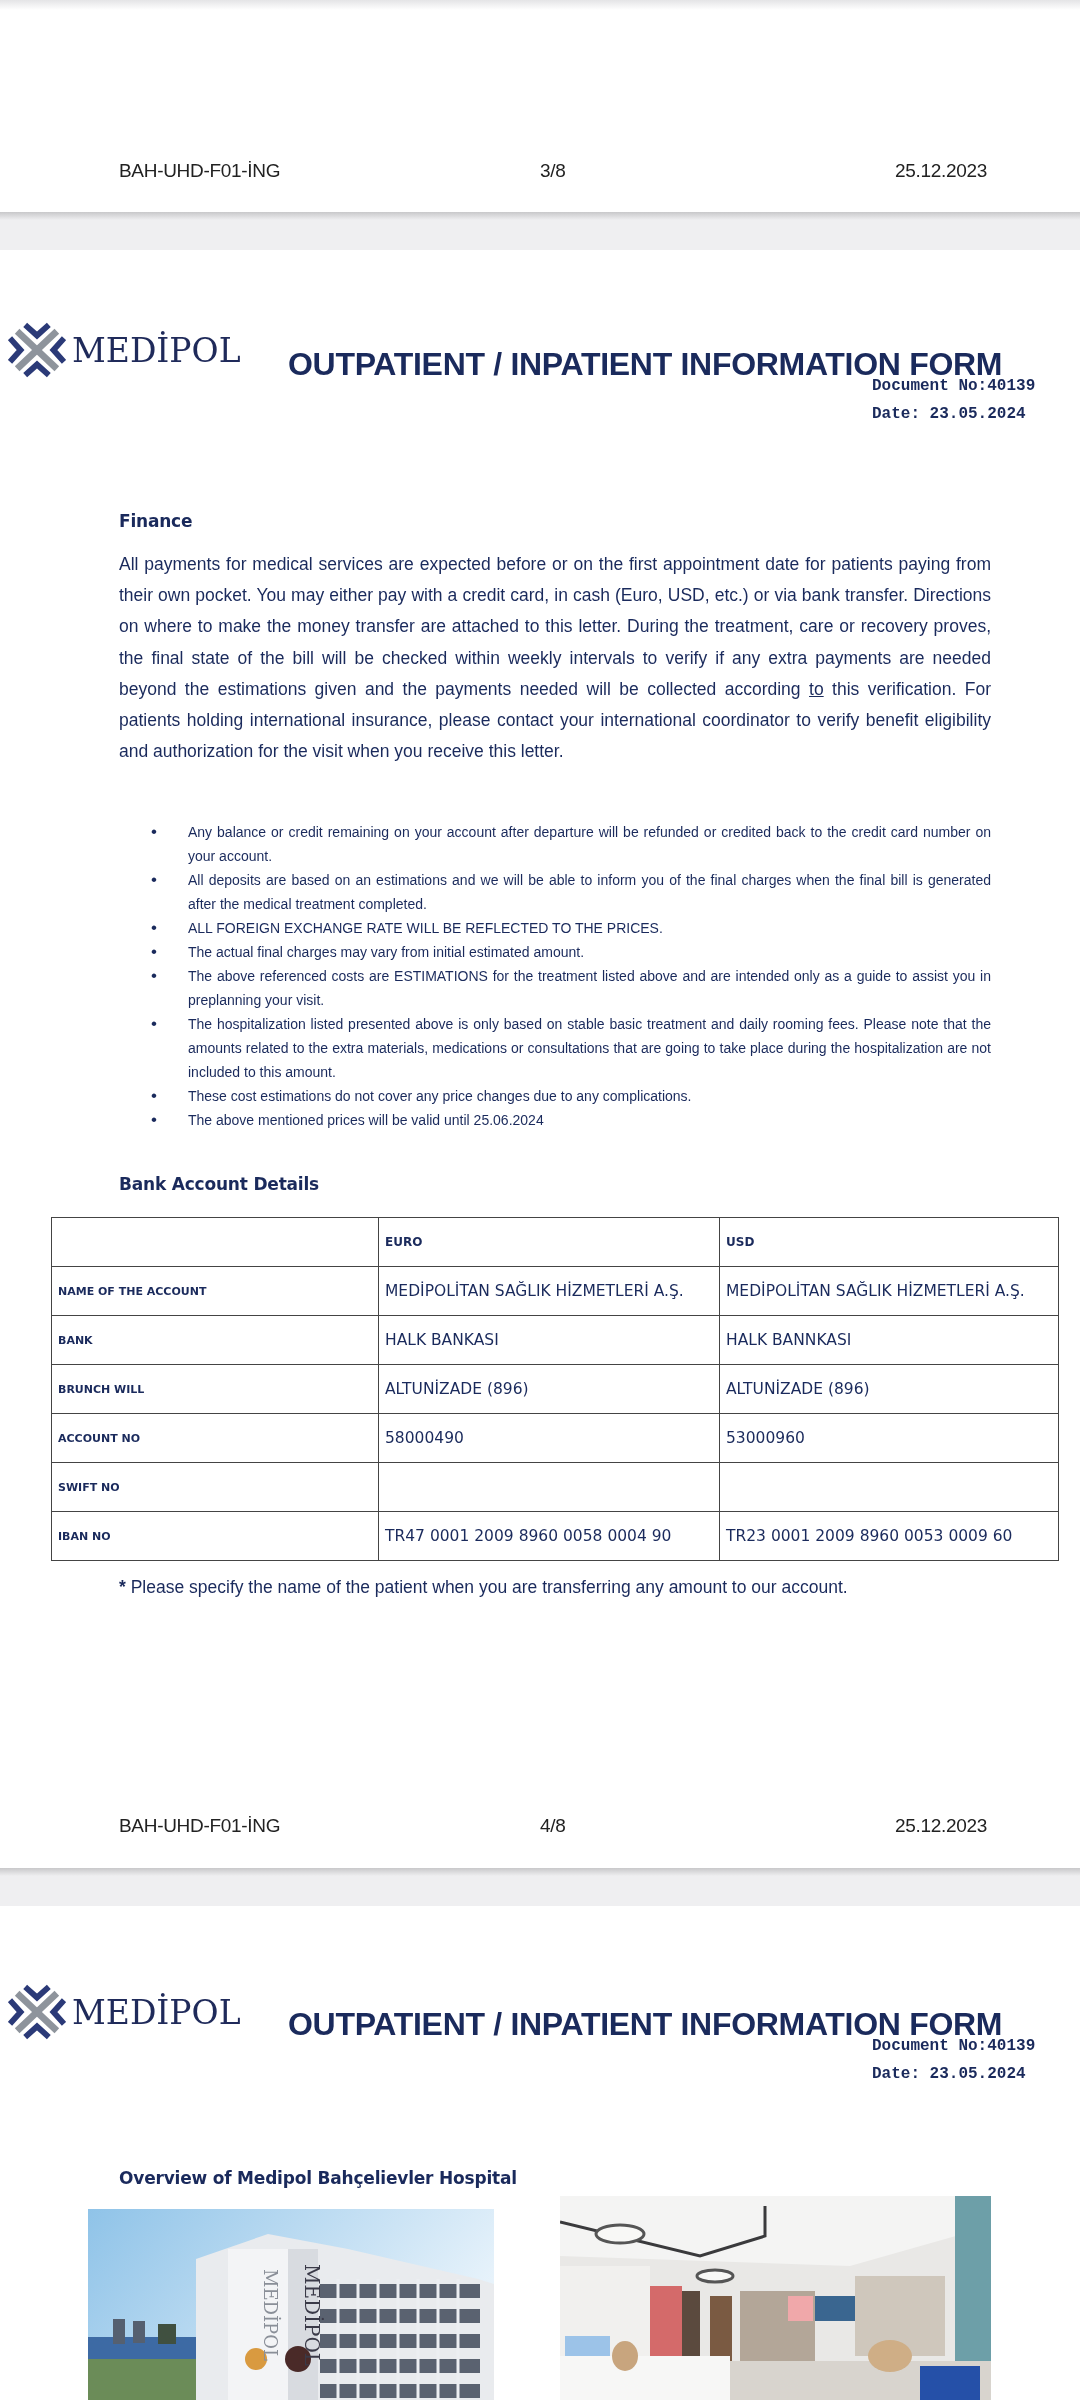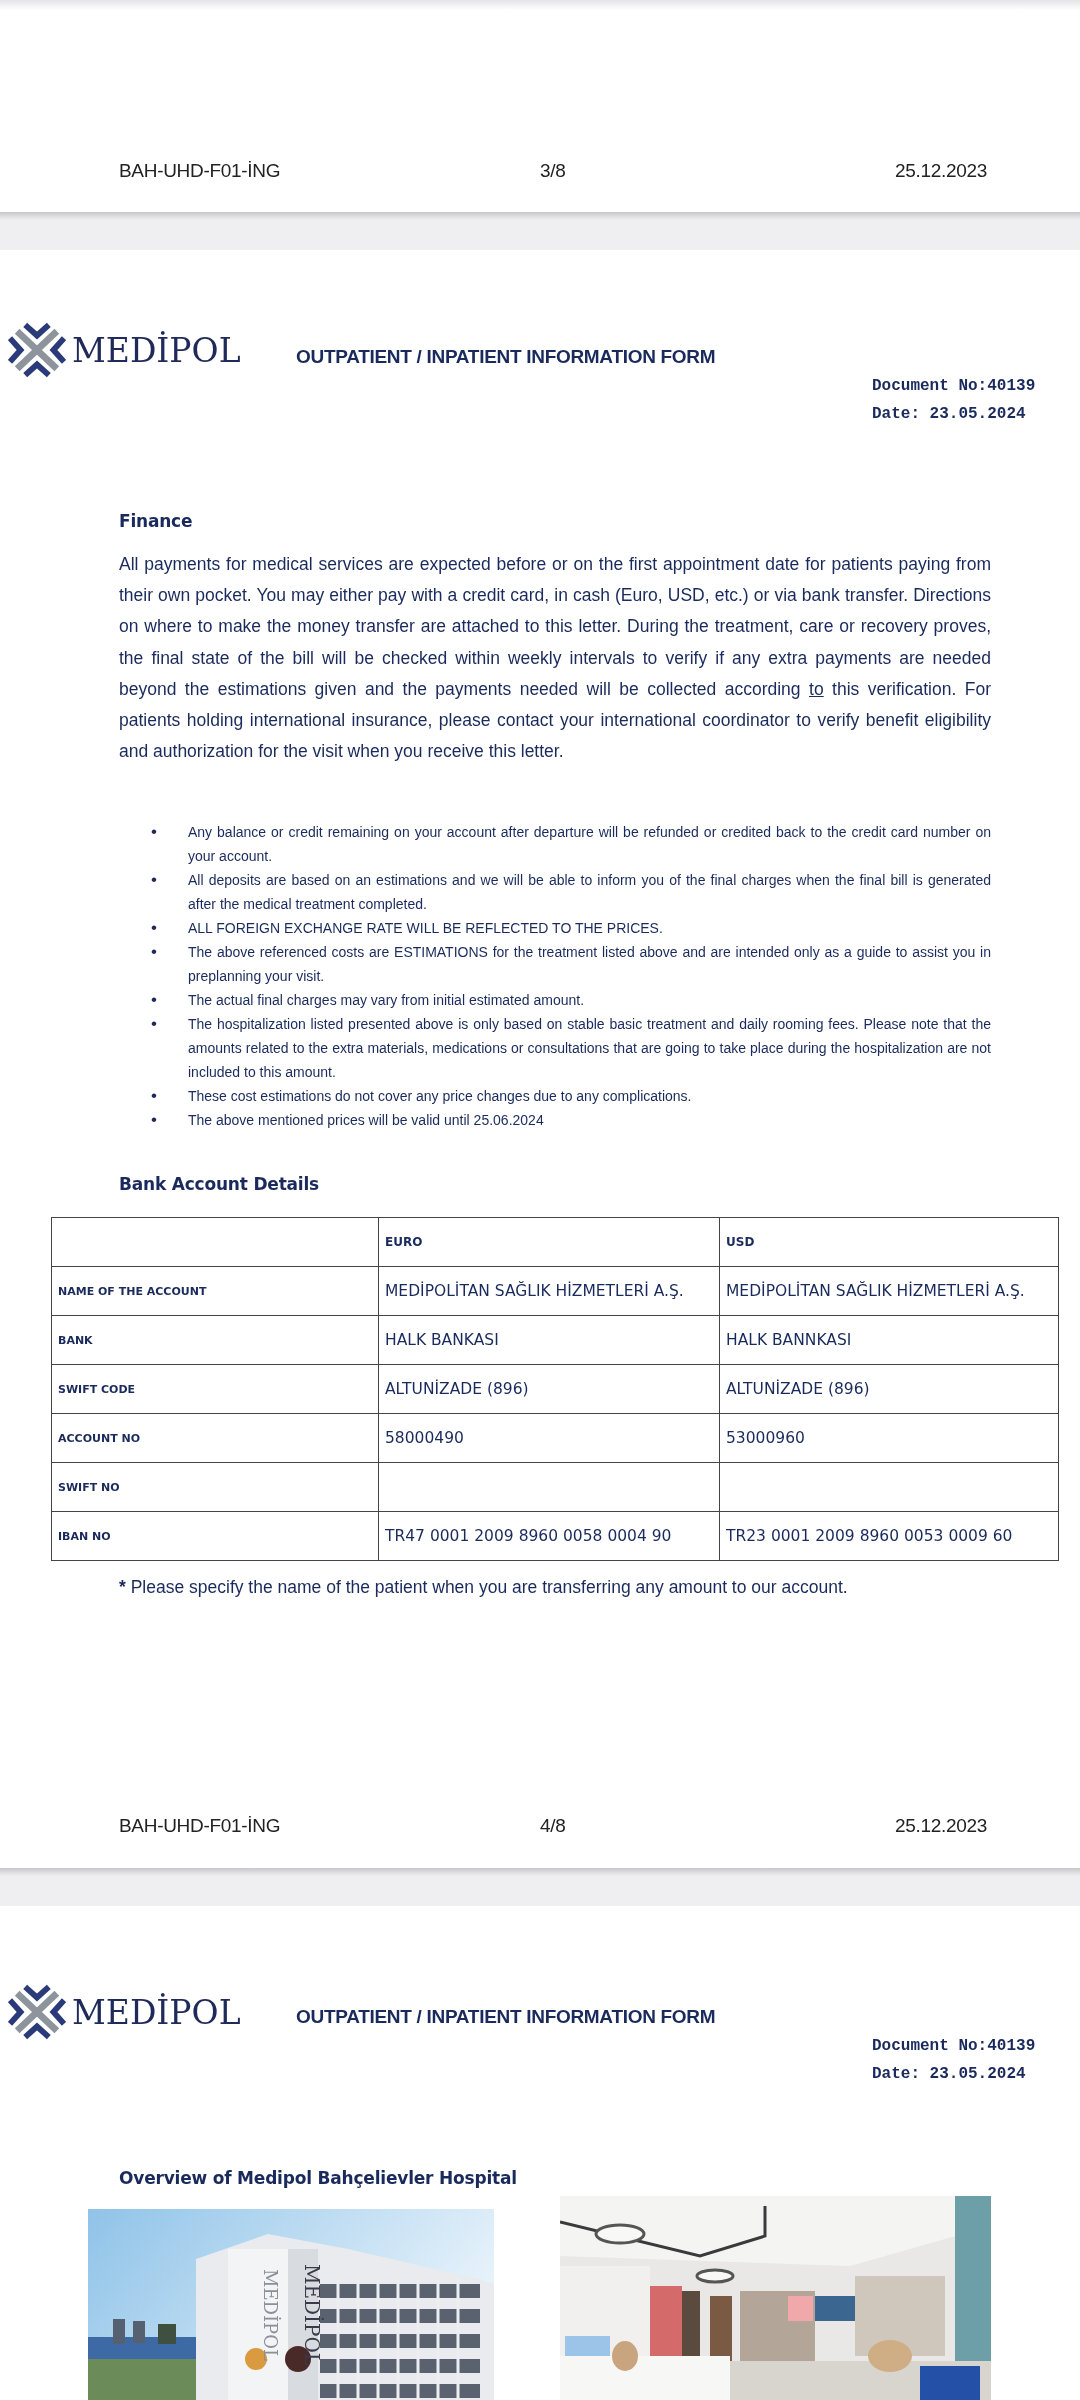--- a/index.html
+++ b/index.html
@@ -8,21 +8,21 @@
   .page-top-shadow { position:absolute; left:0; top:0; width:100%; height:10px; background:linear-gradient(#e4e4e6, rgba(255,255,255,0)); }
   .footer { position:absolute; left:0; width:1064px; height:30px; font-family:"Liberation Sans", sans-serif; font-size:19px; color:#222; letter-spacing:-0.3px; }
   .footer .f-left { position:absolute; left:119px; top:0; }
   .footer .f-mid { position:absolute; left:540px; top:0; }
   .footer .f-right { position:absolute; left:895px; top:0; }
   .page-bottom-shadow { position:absolute; left:0; width:100%; height:8px; background:linear-gradient(#c8c8ca,#efeff1); }
 
   .logo { position:absolute; left:8px; display:flex; align-items:center; }
   .logo svg { width:58px; height:56px; }
   .logo .logo-text { font-family:"DejaVu Serif", serif; font-size:33px; color:#1f2a5a; margin-left:6px; letter-spacing:0px; }
-  .form-title { position:absolute; left:296px; font-family:"Liberation Sans", sans-serif; font-weight:bold; font-size:19px; color:#1a2a5c; letter-spacing:-0.3px; }
+  .form-title { position:absolute; left:288px; font-family:"Liberation Sans", sans-serif; font-weight:bold; font-size:32px; color:#1a2a5c; letter-spacing:-0.3px; }
   .doc-meta { position:absolute; left:872px; font-family:Liberation Mono, monospace; font-weight:bold; font-size:16px; color:#1a2a5c; line-height:28px; }
 
   .section-h { position:absolute; left:119px; font-weight:bold; font-size:17px; color:#1a2a5c; letter-spacing:-0.2px; }
   .para { position:absolute; left:119px; width:872px; font-family:"Liberation Sans", sans-serif; font-size:17.5px; line-height:31.2px; text-align:justify; color:#1a2a5c; }
   .para u { text-decoration:underline; }
   .bullets { position:absolute; left:119px; width:872px; margin:0; padding:0; list-style:none; font-family:"Liberation Sans", sans-serif; font-size:14px; line-height:24px; color:#1a2a5c; }
   .bullets li { position:relative; padding-left:69px; text-align:justify; }
   .bullets li::before { content:"\2022"; position:absolute; left:32px; top:0; font-size:17px; }
 
   table.bank { position:absolute; left:51px; top:1217px; width:1008px; border-collapse:collapse; font-size:15.5px; color:#1a2a5c; }
@@ -69,22 +69,22 @@
 
   <div class="section-h" style="top:261px;">Finance</div>
   <div class="para" style="top:299px;">
     <span>All payments for medical services are expected before or on the first appointment date for patients paying from their own pocket. You may either pay with a credit card, in cash (Euro, USD, etc.) or via bank transfer. Directions on where to make the money transfer are attached to this letter. During the treatment, care or recovery proves, the final state of the bill will be checked within weekly intervals to verify if any extra payments are needed beyond the estimations given and the payments needed will be collected according </span><u>to</u><span> this verification. For patients holding international insurance, please contact your international coordinator to verify benefit eligibility and authorization for the visit when you receive this letter.</span>
   </div>
 
   <ul class="bullets" style="top:570px;">
     <li>Any balance or credit remaining on your account after departure will be refunded or credited back to the credit card number on your account.</li>
     <li>All deposits are based on an estimations and we will be able to inform you of the final charges when the final bill is generated after the medical treatment completed.</li>
     <li>ALL FOREIGN EXCHANGE RATE WILL BE REFLECTED TO THE PRICES.</li>
+    <li>The actual final charges may vary from initial estimated amount.</li>
     <li>The above referenced costs are ESTIMATIONS for the treatment listed above and are intended only as a guide to assist you in preplanning your visit.</li>
-    <li>The actual final charges may vary from initial estimated amount.</li>
     <li>The hospitalization listed presented above is only based on stable basic treatment and daily rooming fees. Please note that the amounts related to the extra materials, medications or consultations that are going to take place during the hospitalization are not included to this amount.</li>
     <li>These cost estimations do not cover any price changes due to any complications.</li>
     <li>The above mentioned prices will be valid until 25.06.2024</li>
   </ul>
 
   <div class="section-h" style="top:924px;">Bank Account Details</div>
 </div>
 
 <table class="bank">
   <tbody>
@@ -97,21 +97,21 @@
     <td class="c0">NAME OF THE ACCOUNT</td>
     <td class="c1">MEDİPOLİTAN SAĞLIK HİZMETLERİ A.Ş.</td>
     <td>MEDİPOLİTAN SAĞLIK HİZMETLERİ A.Ş.</td>
   </tr>
   <tr>
     <td class="c0">BANK</td>
     <td class="c1">HALK BANKASI</td>
     <td>HALK BANNKASI</td>
   </tr>
   <tr>
-    <td class="c0">SWIFT CODE</td>
+    <td class="c0">BRUNCH WILL</td>
     <td class="c1">ALTUNİZADE (896)</td>
     <td>ALTUNİZADE (896)</td>
   </tr>
   <tr>
     <td class="c0">ACCOUNT NO</td>
     <td class="c1">58000490</td>
     <td>53000960</td>
   </tr>
   <tr>
     <td class="c0">SWIFT NO</td>

